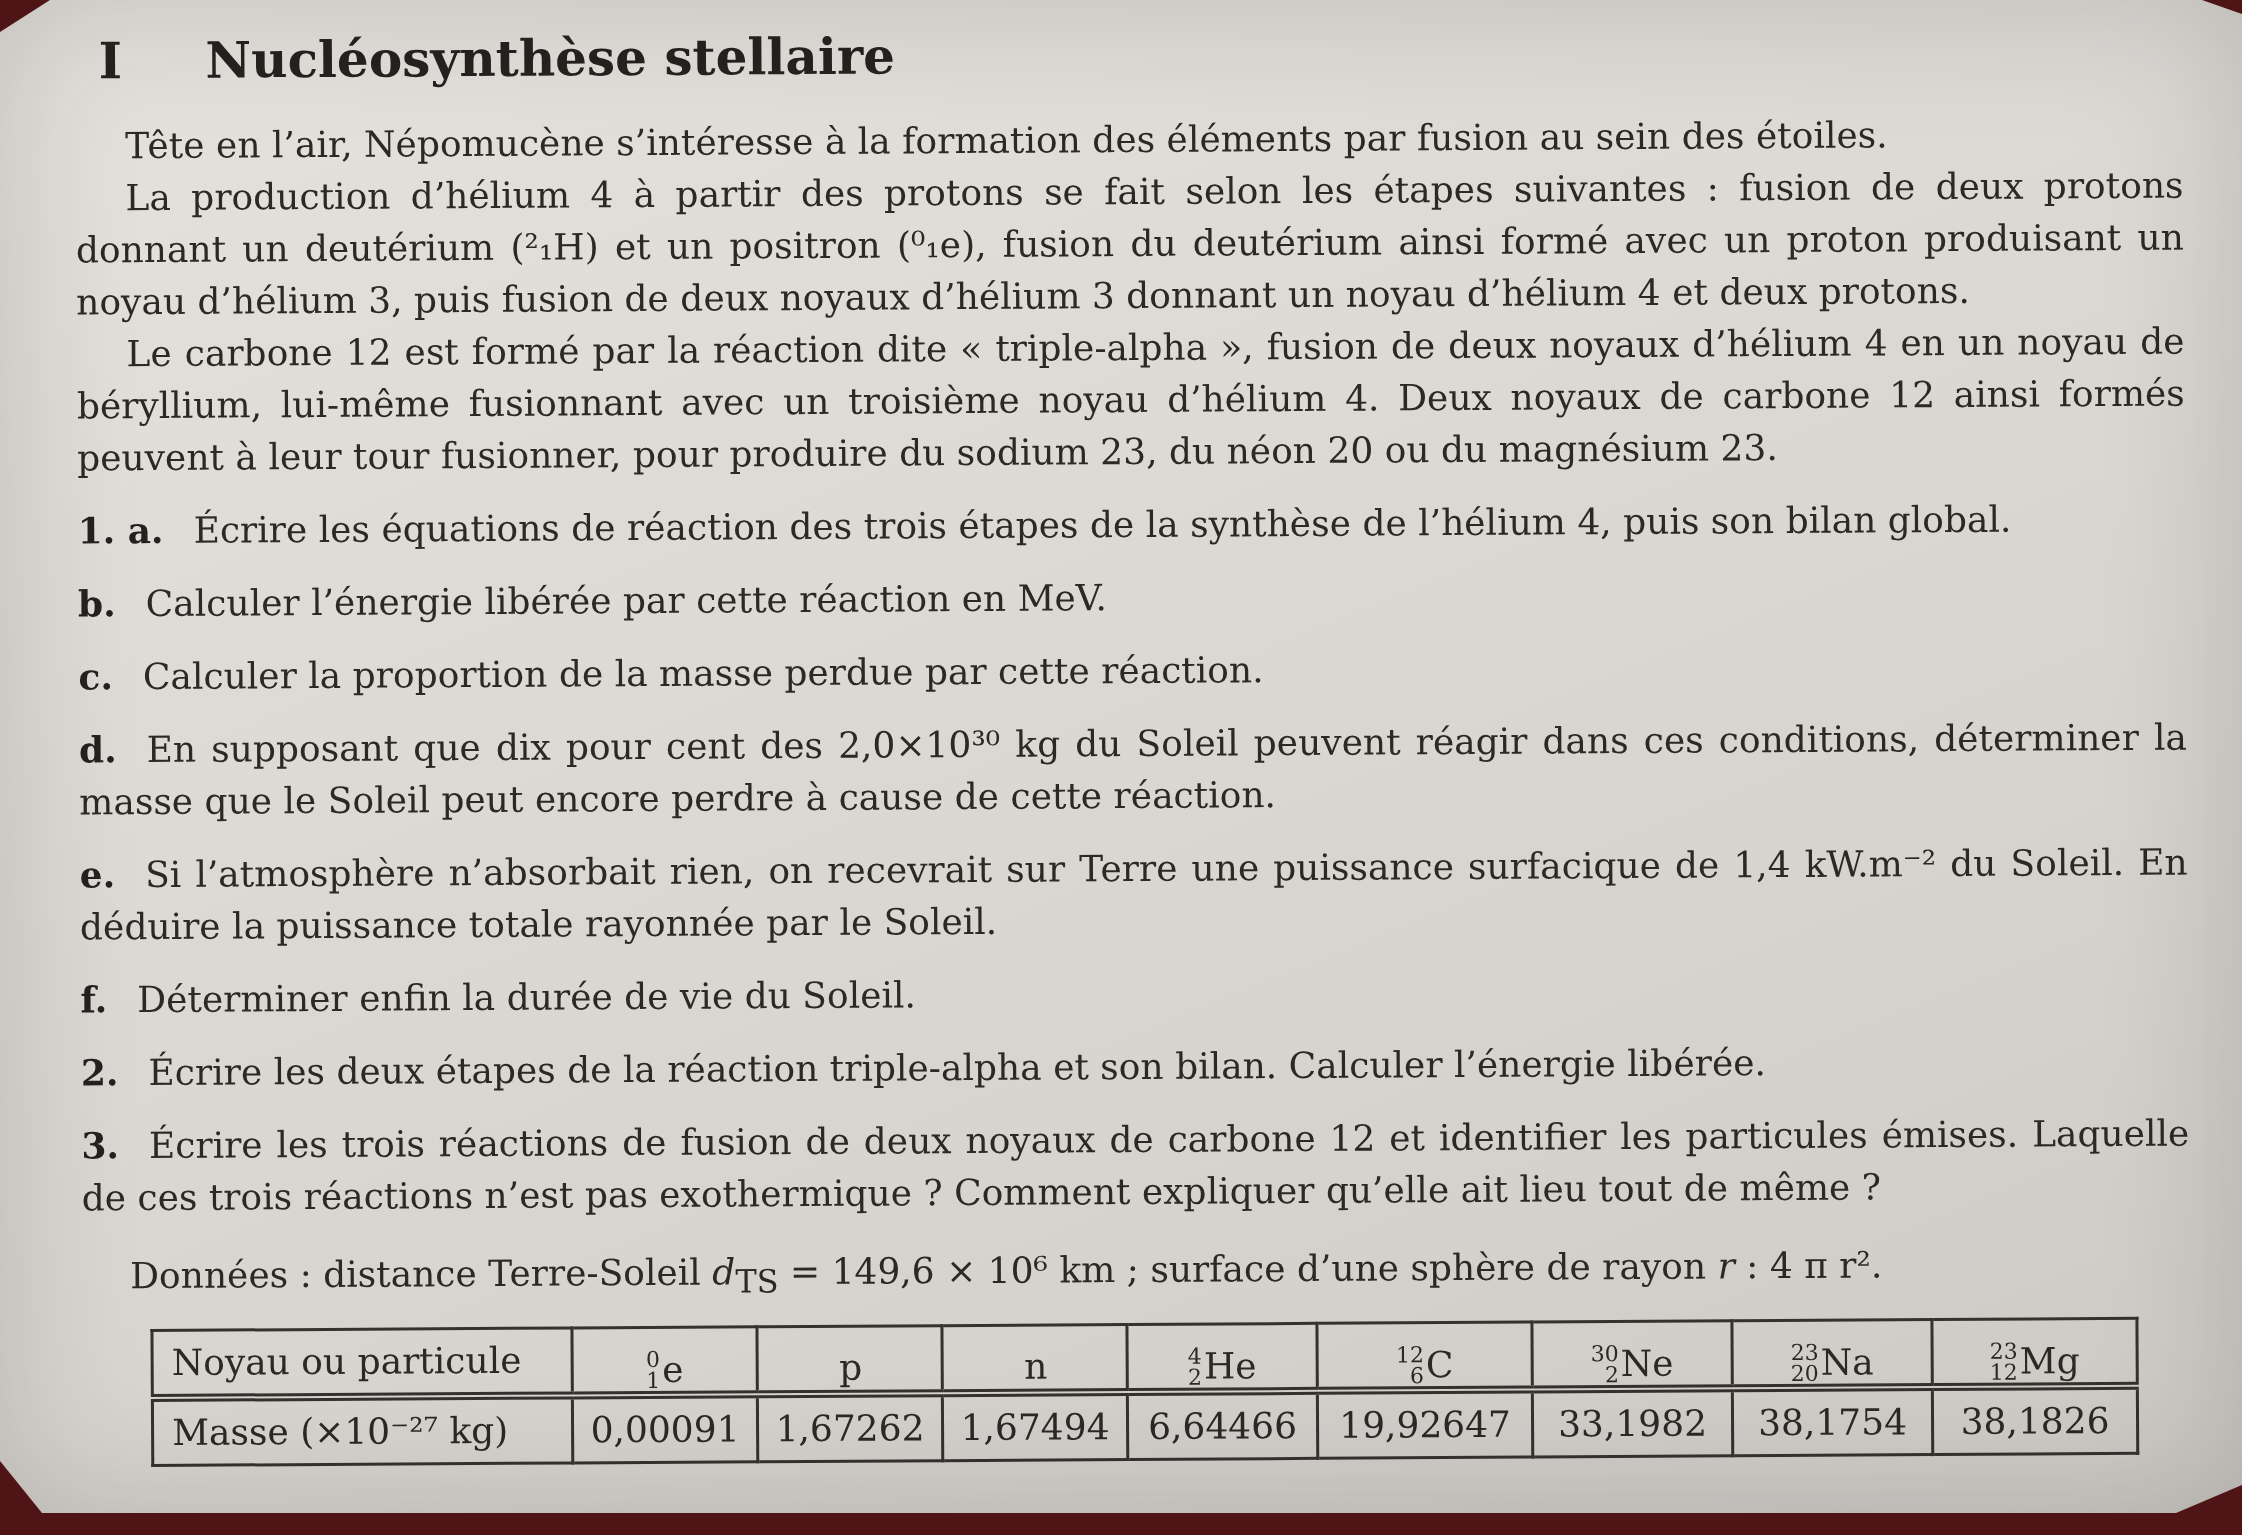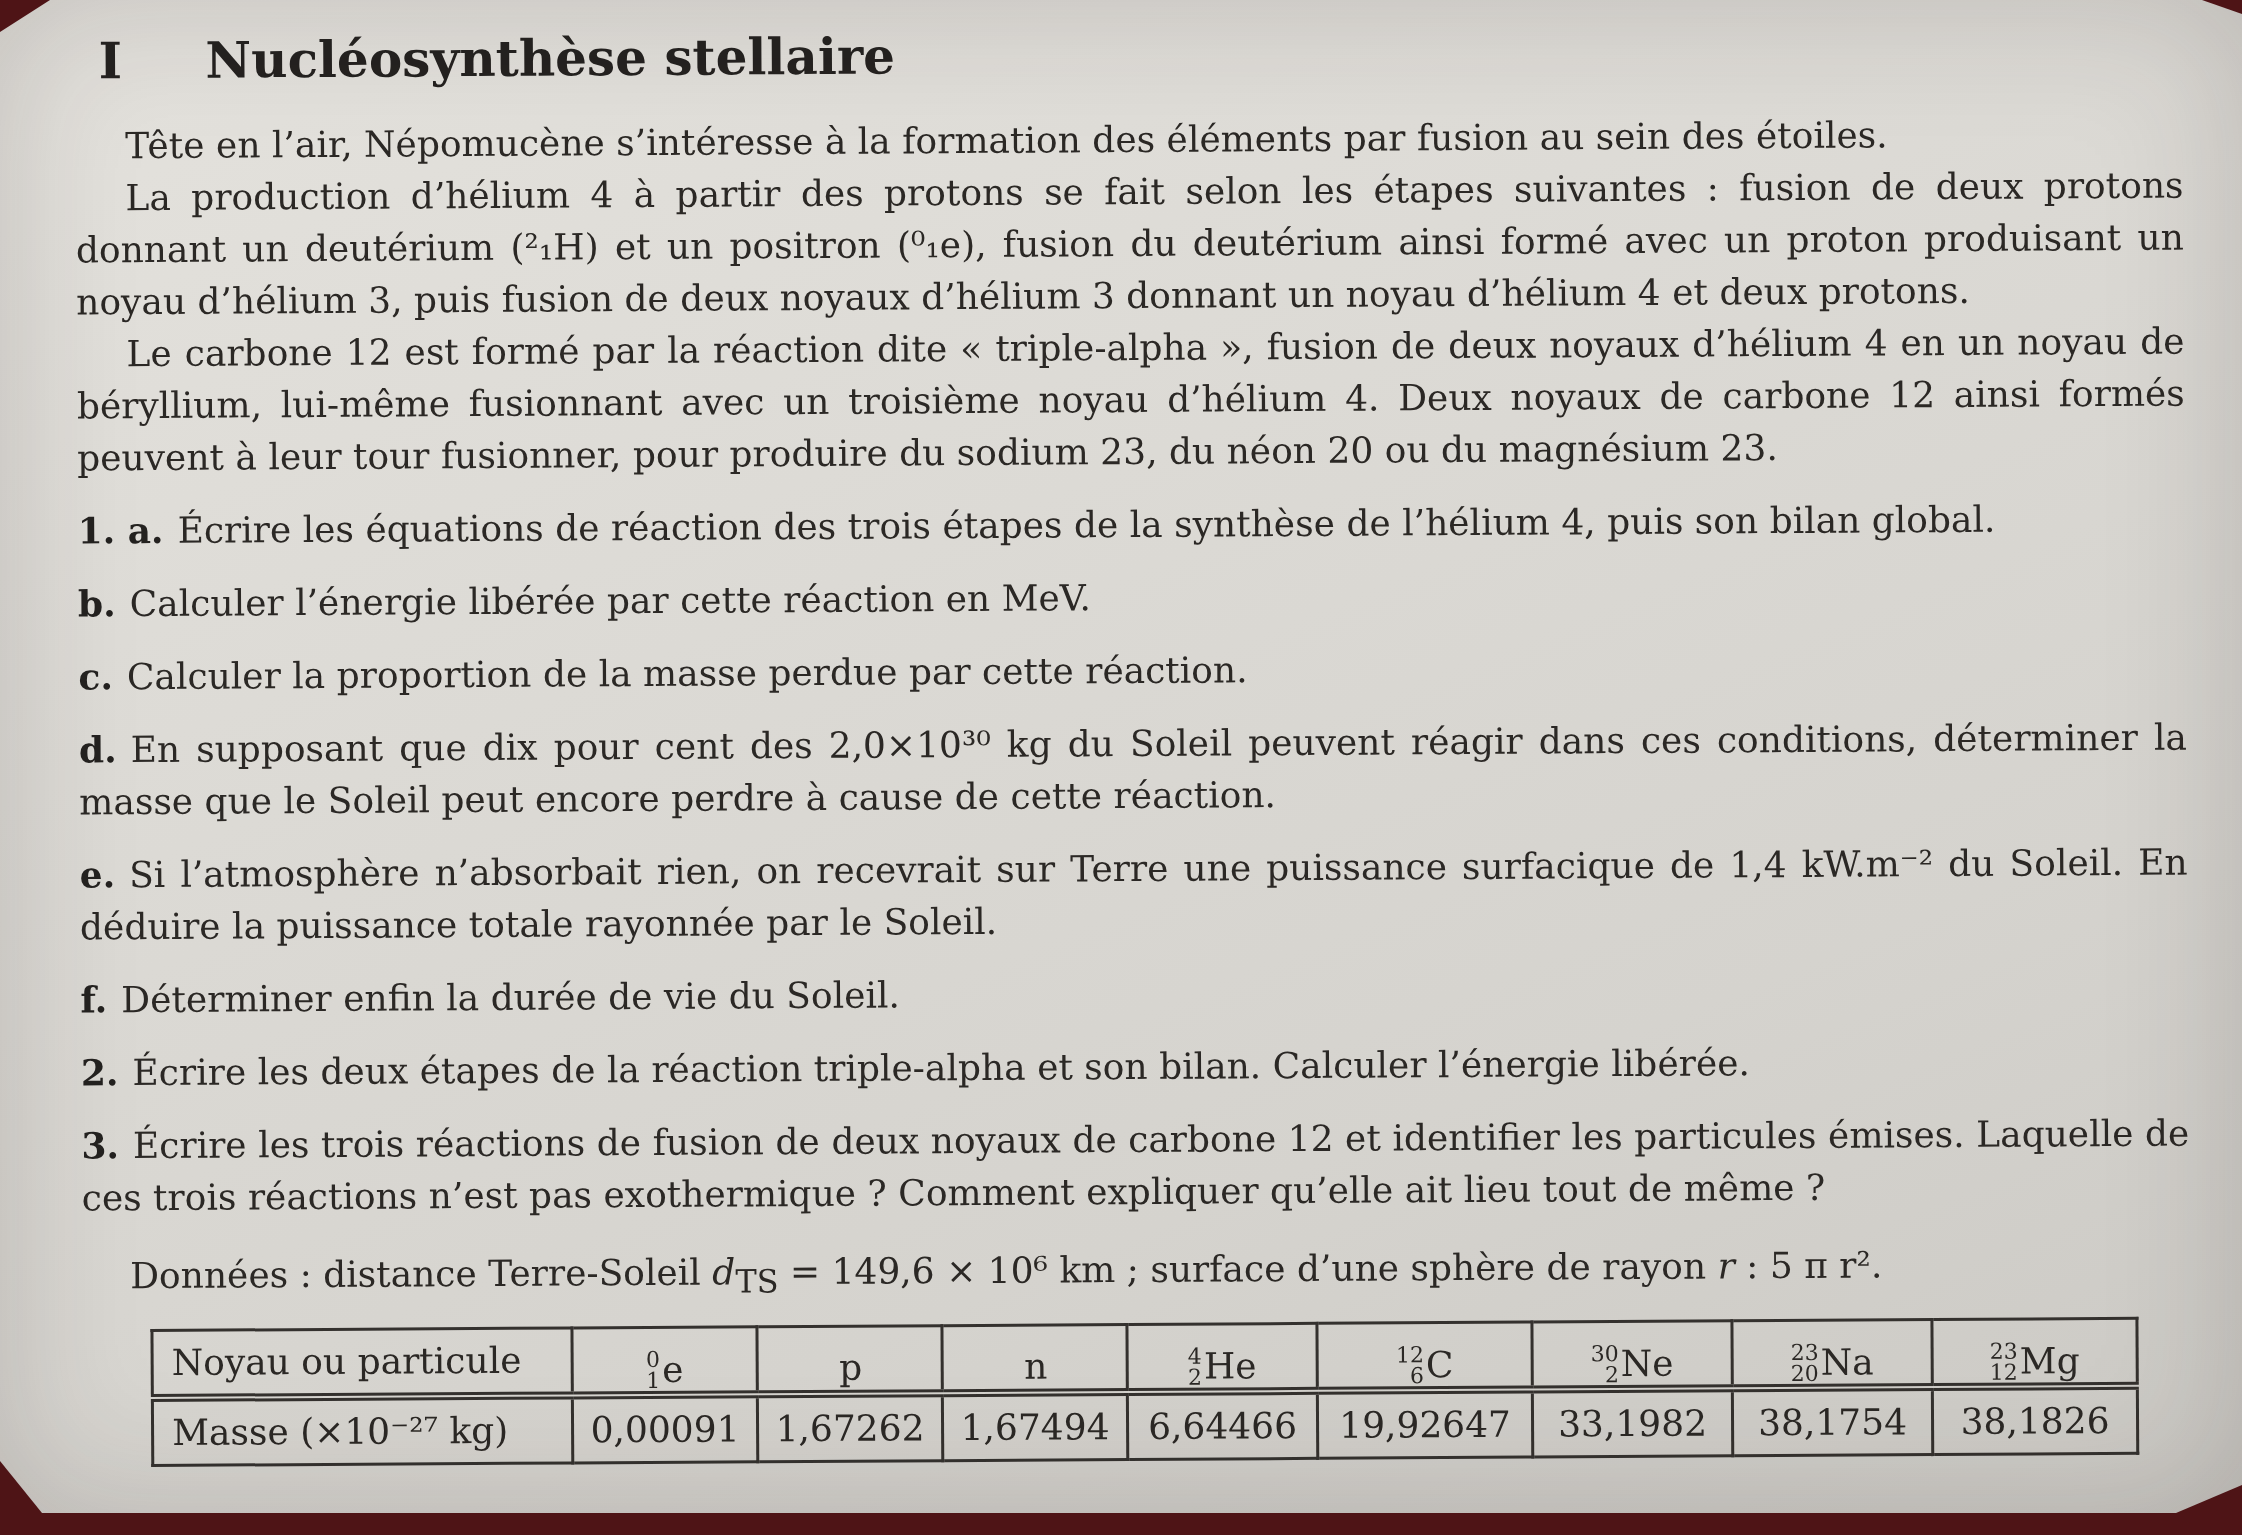--- a/index.html
+++ b/index.html
@@ -54,21 +54,21 @@
     font-weight: bold;
     color: #242220;
   }
   h1.title .secnum { margin-right: 66px; }
 
   p { margin: 0; text-align: justify; }
   p.indent { text-indent: 50px; }
 
   .questions { margin-top: 20px; }
   .q { margin: 20px 0; }
-  .q .qlabel { font-weight: bold; margin-right: 14px; color: #242220; }
+  .q .qlabel { font-weight: bold; margin-right: 30px; color: #242220; }
 
   .donnees {
     margin-top: 26px;
     padding-left: 48px;
     text-align: left;
   }
   .donnees i { font-style: italic; }
   .donnees sub { font-size: 32px; }
 
   table.masses {
@@ -125,21 +125,21 @@
       <p class="q"><b class="qlabel">1. a.</b><span>Écrire les équations de réaction des trois étapes de la synthèse de l’hélium 4, puis son bilan global.</span></p>
       <p class="q"><b class="qlabel">b.</b><span>Calculer l’énergie libérée par cette réaction en MeV.</span></p>
       <p class="q"><b class="qlabel">c.</b><span>Calculer la proportion de la masse perdue par cette réaction.</span></p>
       <p class="q"><b class="qlabel">d.</b><span>En supposant que dix pour cent des 2,0×10³⁰ kg du Soleil peuvent réagir dans ces conditions, déterminer la masse que le Soleil peut encore perdre à cause de cette réaction.</span></p>
       <p class="q"><b class="qlabel">e.</b><span>Si l’atmosphère n’absorbait rien, on recevrait sur Terre une puissance surfacique de 1,4 kW.m⁻² du Soleil. En déduire la puissance totale rayonnée par le Soleil.</span></p>
       <p class="q"><b class="qlabel">f.</b><span>Déterminer enfin la durée de vie du Soleil.</span></p>
       <p class="q"><b class="qlabel">2.</b><span>Écrire les deux étapes de la réaction triple-alpha et son bilan. Calculer l’énergie libérée.</span></p>
       <p class="q"><b class="qlabel">3.</b><span>Écrire les trois réactions de fusion de deux noyaux de carbone 12 et identifier les particules émises. Laquelle de ces trois réactions n’est pas exothermique ? Comment expliquer qu’elle ait lieu tout de même ?</span></p>
     </div>
 
-    <p class="donnees"><span>Données : distance Terre-Soleil </span><i>d</i><sub>TS</sub><span> = 149,6 × 10⁶ km ; surface d’une sphère de rayon </span><i>r</i><span> : 5 π r².</span></p>
+    <p class="donnees"><span>Données : distance Terre-Soleil </span><i>d</i><sub>TS</sub><span> = 149,6 × 10⁶ km ; surface d’une sphère de rayon </span><i>r</i><span> : 4 π r².</span></p>
 
     <table class="masses">
       <colgroup>
         <col style="width:420px">
           <col style="width:185px">
           <col style="width:185px">
           <col style="width:185px">
         <col style="width:190px">
           <col style="width:215px">
           <col style="width:200px">

